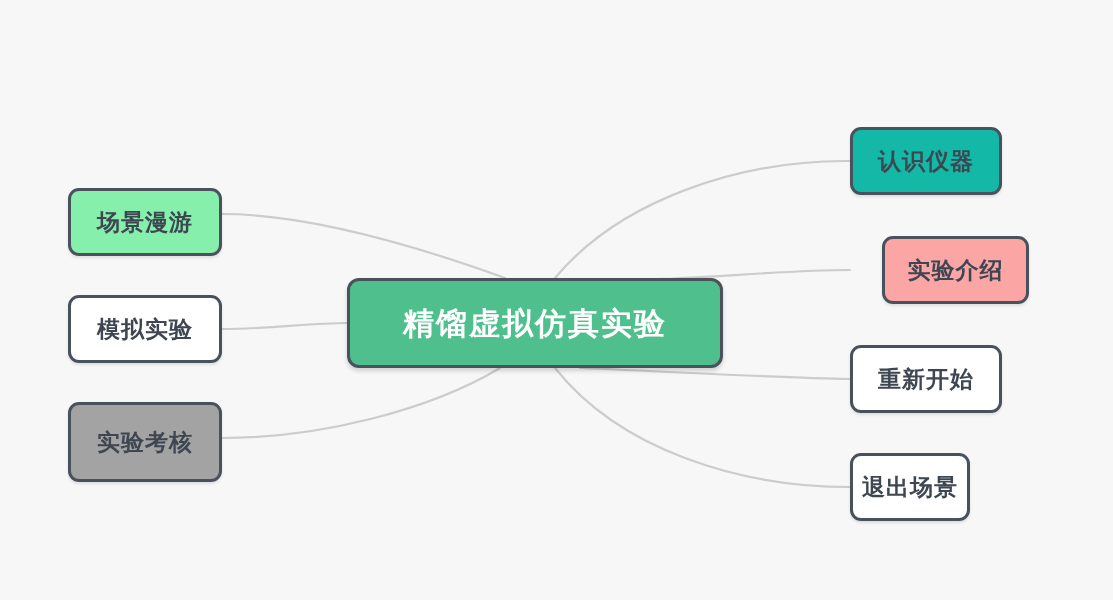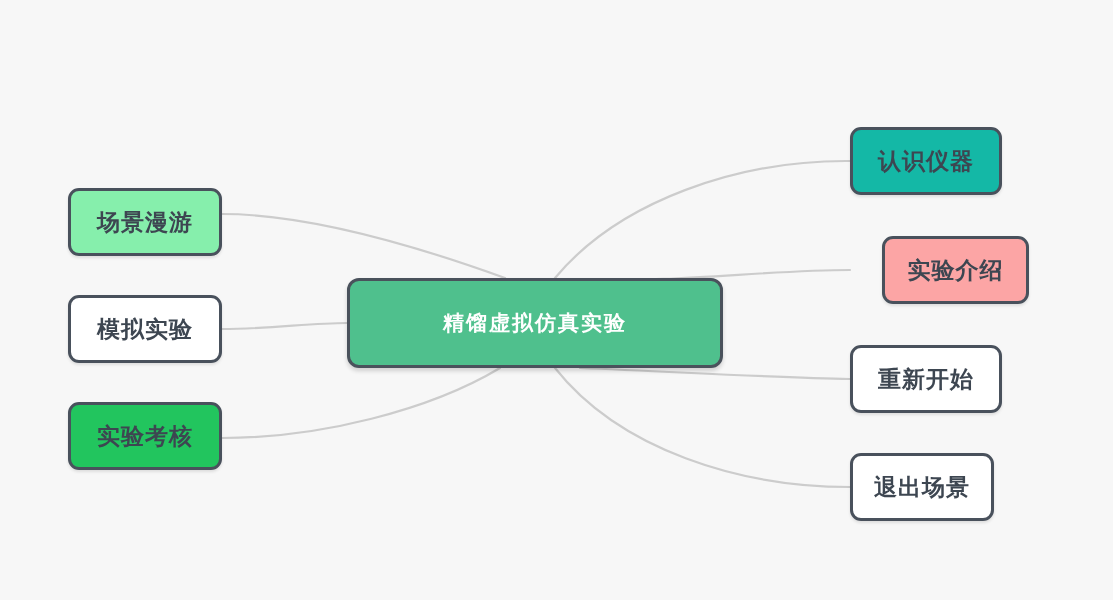--- a/index.html
+++ b/index.html
@@ -51,21 +51,21 @@
     line-height: 1;
   }
   .root-node {
     background: #4fc08d;
     border: 3px solid #4a525c;
     box-shadow: 0 3px 4px rgba(0,0,0,0.16);
     border-radius: 12px;
   }
   .root-node .node-label {
     color: #ffffff;
-    font-size: 21px;
+    font-size: 31px;
     font-weight: bold;
     letter-spacing: 2px;
     line-height: 1;
   }
 </style>
 </head>
 <body style="background: rgb(247, 247, 247);">
 
 <div id="mindmap" style="background: rgb(247, 247, 247);">
 
@@ -82,37 +82,37 @@
   </svg>
 
   <div class="node leaf-node" style="left: 68px; top: 188px; width: 154px; height: 68px; background: #86efac; border-color: rgb(73, 81, 92);">
     <span class="node-label" style="color: rgb(61, 70, 81);">场景漫游</span>
   </div>
 
   <div class="node leaf-node" style="left: 68px; top: 295px; width: 154px; height: 68px; background: rgb(255, 255, 255); border-color: rgb(73, 81, 92);">
     <span class="node-label" style="color: rgb(61, 70, 81);">模拟实验</span>
   </div>
 
-  <div class="node leaf-node" style="left: 68px; top: 402px; width: 154px; height: 68px; background: #22c55e; border-color: rgb(73, 81, 92);">
+  <div class="node leaf-node" style="left: 68px; top: 402px; width: 154px; height: 80px; background: #a3a3a3; border-color: rgb(73, 81, 92);">
     <span class="node-label" style="color: rgb(61, 70, 81);">实验考核</span>
   </div>
 
   <div class="node root-node" style="left: 347px; top: 278px; width: 376px; height: 90px; background: rgb(79, 192, 141);">
     <span class="node-label" style="color: rgb(255, 255, 255);">精馏虚拟仿真实验</span>
   </div>
 
   <div class="node leaf-node" style="left: 850px; top: 127px; width: 152px; height: 68px; background: #14b8a6; border-color: rgb(73, 81, 92);">
     <span class="node-label" style="color: rgb(61, 70, 81);">认识仪器</span>
   </div>
 
   <div class="node leaf-node" style="left: 850px; top: 236px; width: 147px; height: 68px; background: #fca5a5; border-color: rgb(73, 81, 92); margin-left: 32px;">
     <span class="node-label" style="color: rgb(61, 70, 81);">实验介绍</span>
   </div>
 
   <div class="node leaf-node" style="left: 850px; top: 345px; width: 152px; height: 68px; background: rgb(255, 255, 255); border-color: rgb(73, 81, 92);">
     <span class="node-label" style="color: rgb(61, 70, 81); text-align: center;">重新开始</span>
   </div>
 
-  <div class="node leaf-node" style="left: 850px; top: 453px; width: 144px; height: 68px; background: rgb(255, 255, 255); border-color: rgb(73, 81, 92);">
+  <div class="node leaf-node" style="left: 850px; top: 453px; width: 120px; height: 68px; background: rgb(255, 255, 255); border-color: rgb(73, 81, 92);">
     <span class="node-label" style="color: rgb(61, 70, 81);">退出场景</span>
   </div>
 
 </div>
 
 </body></html>

